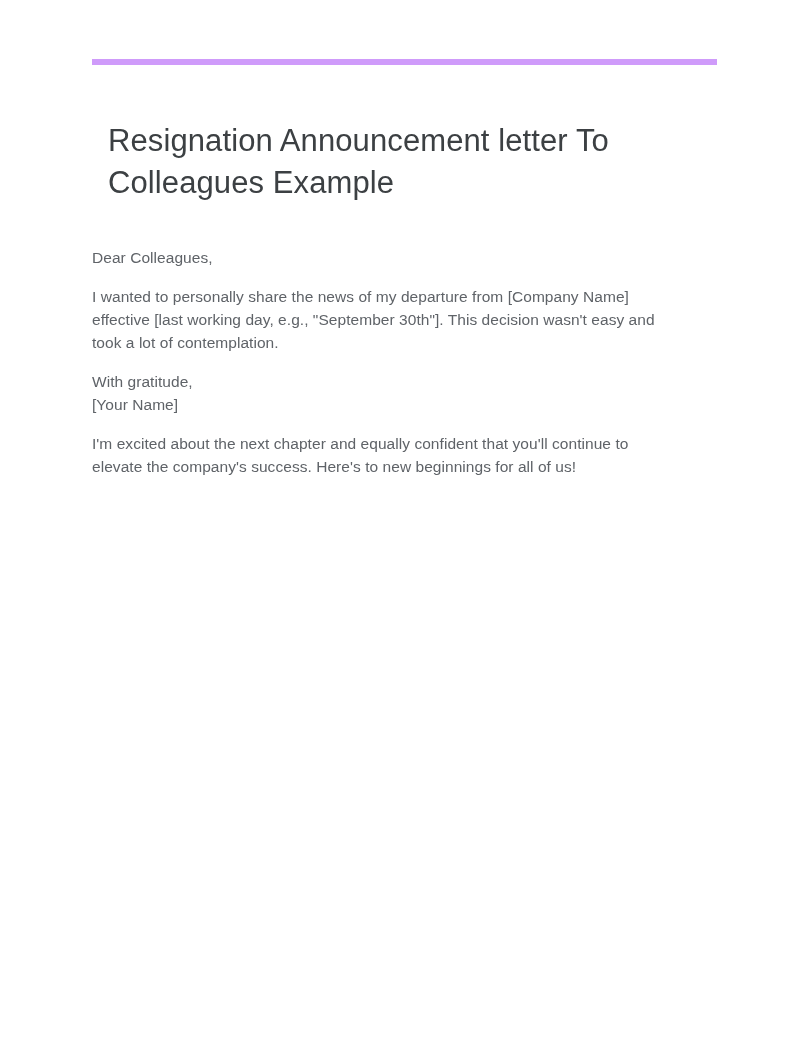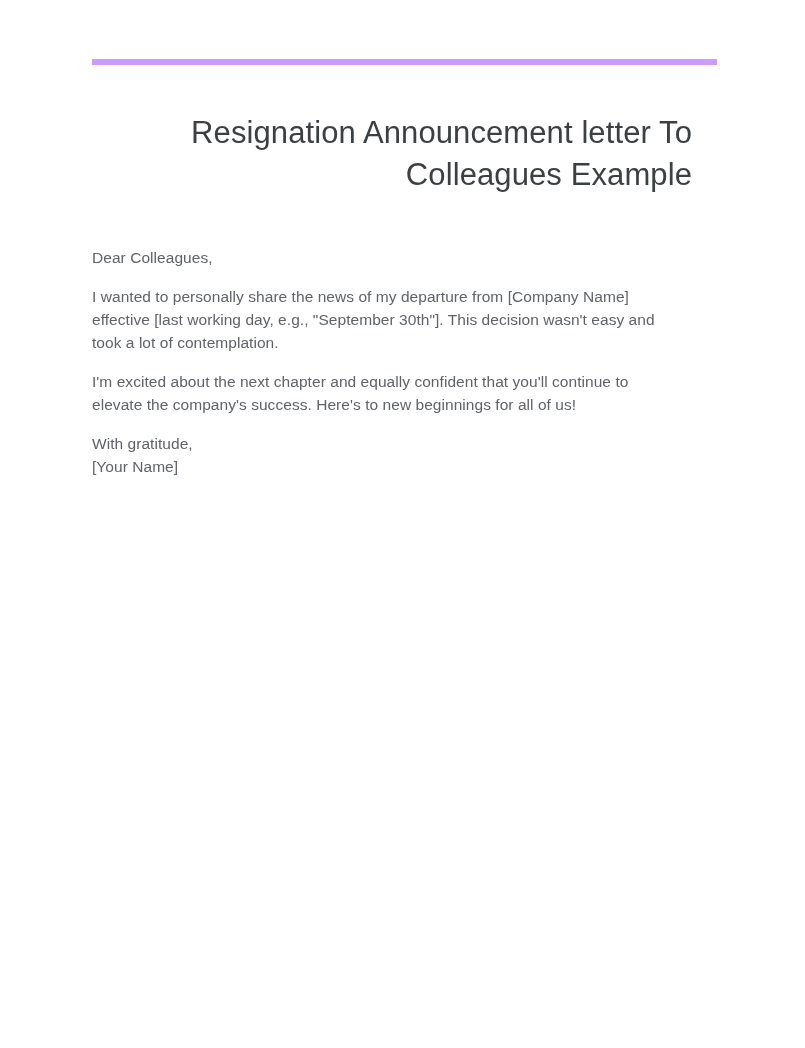--- a/index.html
+++ b/index.html
@@ -29,22 +29,22 @@
     height: 6px;
     background: #cf9bfa;
   }
 
   
   .doc-title {
     position: absolute;
     left: 92px;
     top: 104px;
     width: 592px;
-    margin: 8px;
-    text-align: right;
+    margin: 16px;
+    text-align: left;
     font-family: "Liberation Sans", sans-serif;
     font-size: 31px;
     font-weight: 400;
     line-height: 42px;
     letter-spacing: 0.1px;
     color: #3c4043;
   }
 
   
   .letter-body {
@@ -78,20 +78,20 @@
 
   <h1 class="doc-title">Resignation Announcement letter To Colleagues Example</h1>
 
   <div class="letter-body">
 
     <p class="para">Dear Colleagues,</p>
 
     <p class="para">I wanted to personally share the news of my departure from [Company Name] effective [last working day, e.g., "September 30th"]. This decision wasn't easy and took a lot of contemplation.</p>
 
 
-    <p class="para">I'm excited about the next chapter and equally confident that you'll continue to elevate the company's success. Here's to new beginnings for all of us!</p>
-
     <p class="para">With gratitude,
 [Your Name]</p>
+
+    <p class="para">I'm excited about the next chapter and equally confident that you'll continue to elevate the company's success. Here's to new beginnings for all of us!</p>
 
   </div>
 
 </div>
 
 </body></html>

